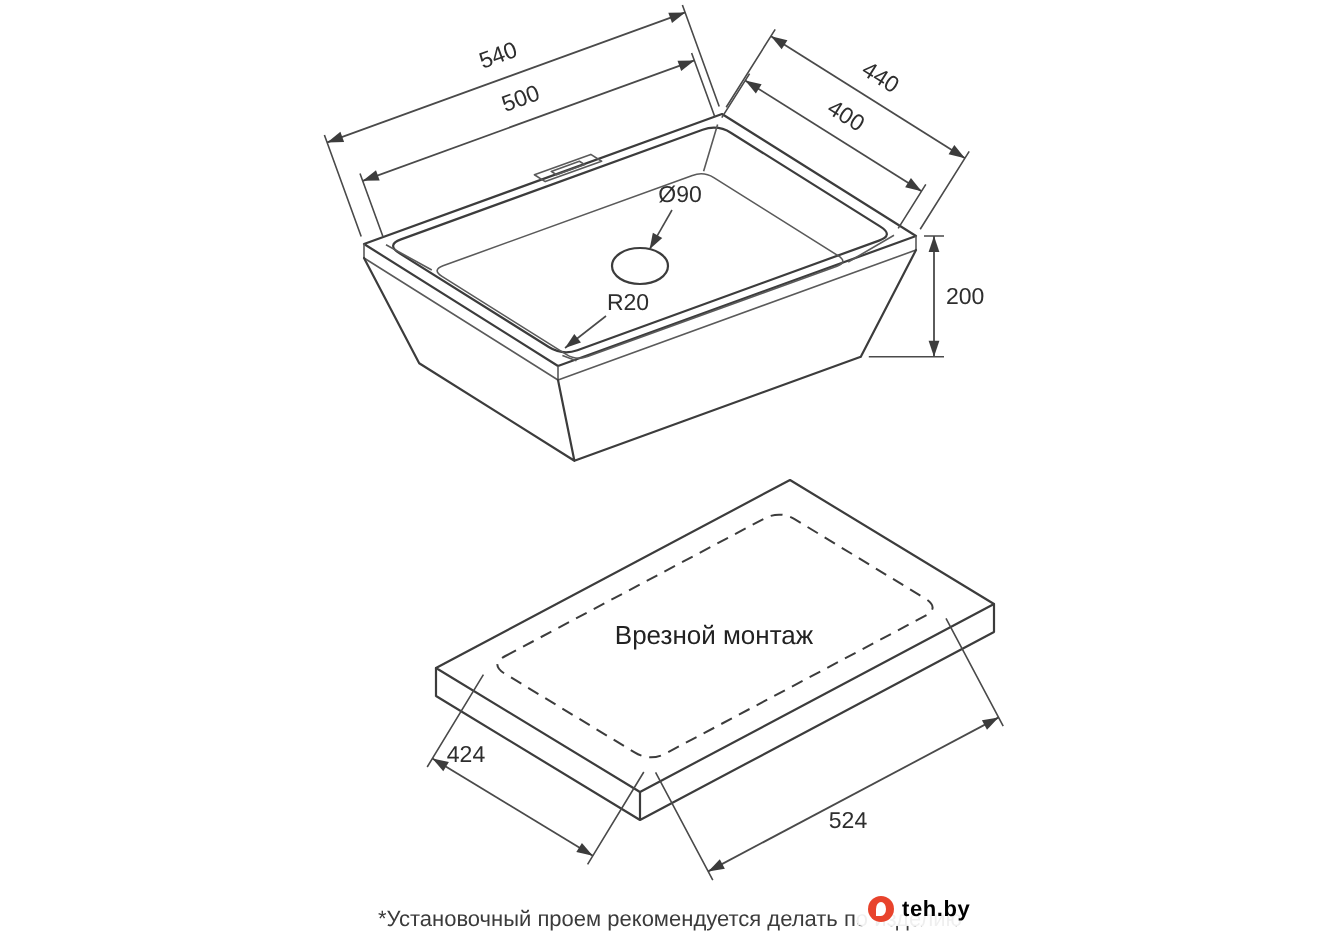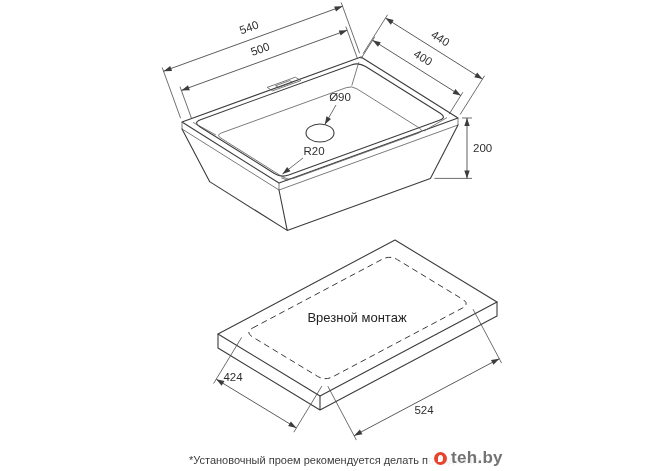--- a/index.html
+++ b/index.html
@@ -27,21 +27,21 @@
     background:rgba(255,255,255,0.92); border-radius:3px; padding:2px 6px;
   }
   .wm-icon {
     display:inline-block; width:13px; height:13px; border-radius:50%;
     background:#e8432c; position:relative;
   }
   .wm-icon::after {
     content:""; position:absolute; left:4px; top:3px; width:5px; height:7px;
     background:#ffffff; border-radius:50% 50% 50% 0;
   }
-  .wm-text { font-size:17px; font-weight:bold; color:#737373; letter-spacing:0.3px; }
+  .wm-text { font-size:11px; font-weight:bold; color:#000000; letter-spacing:0.3px; }
 </style>
 </head>
 <body>
 
 <div class="page">
 
   <svg width="670" height="471" viewBox="0 0 670 471">
     <defs>
       <marker id="ae" markerWidth="10" markerHeight="8" refX="8.5" refY="3" orient="auto" markerUnits="userSpaceOnUse">
         <path d="M0.5,0.3 L8.5,3 L0.5,5.7 Z" fill="#3c3c3c"></path>

